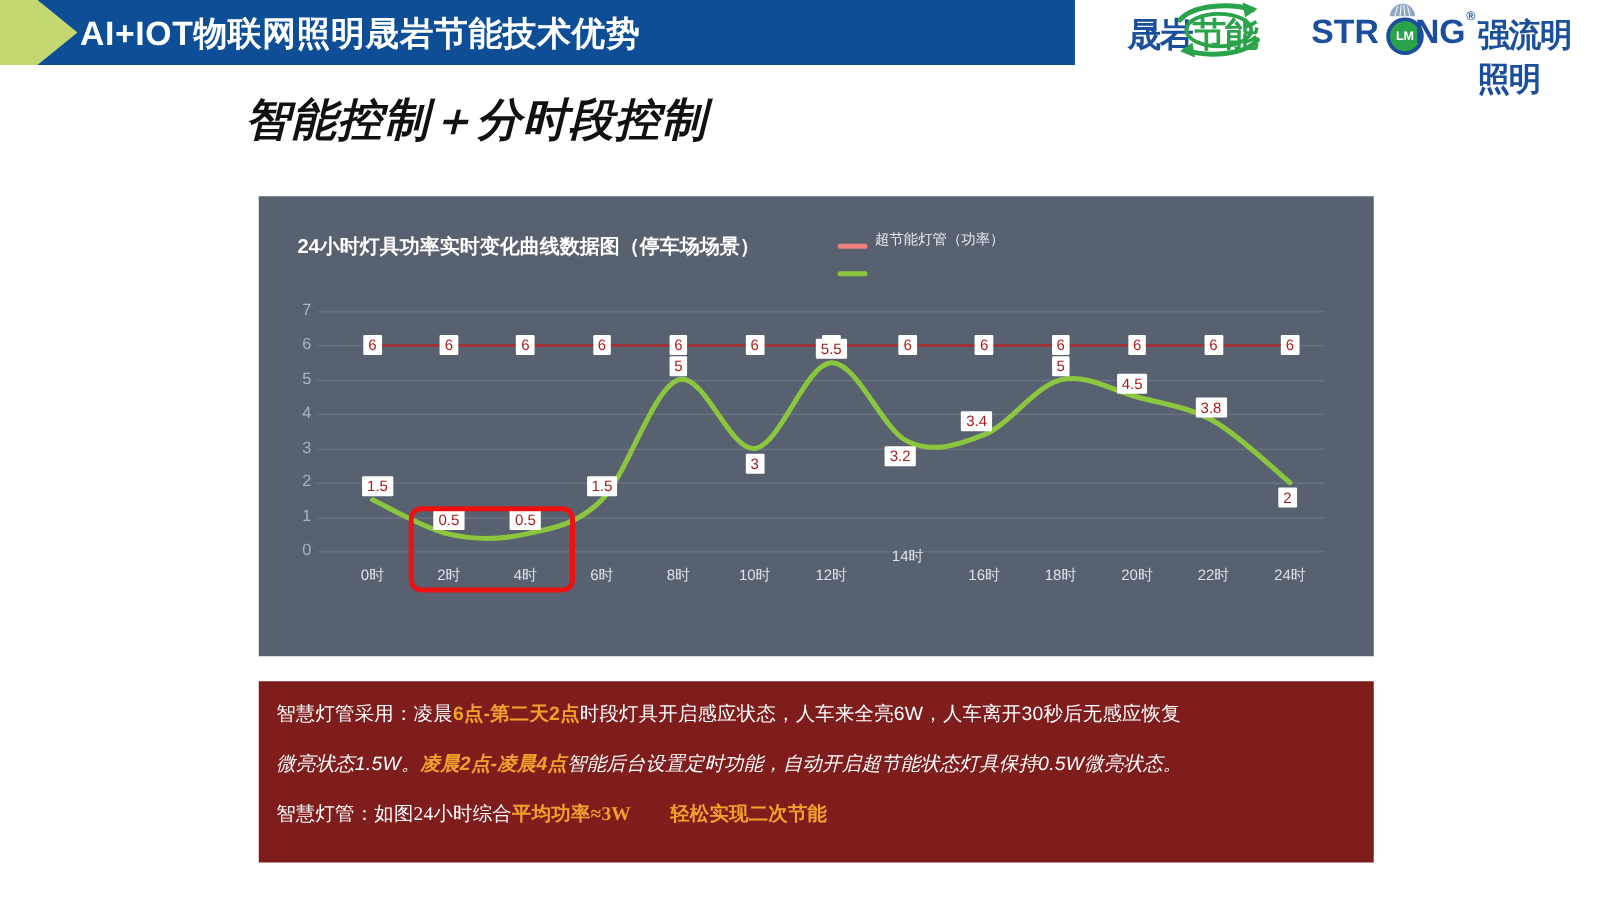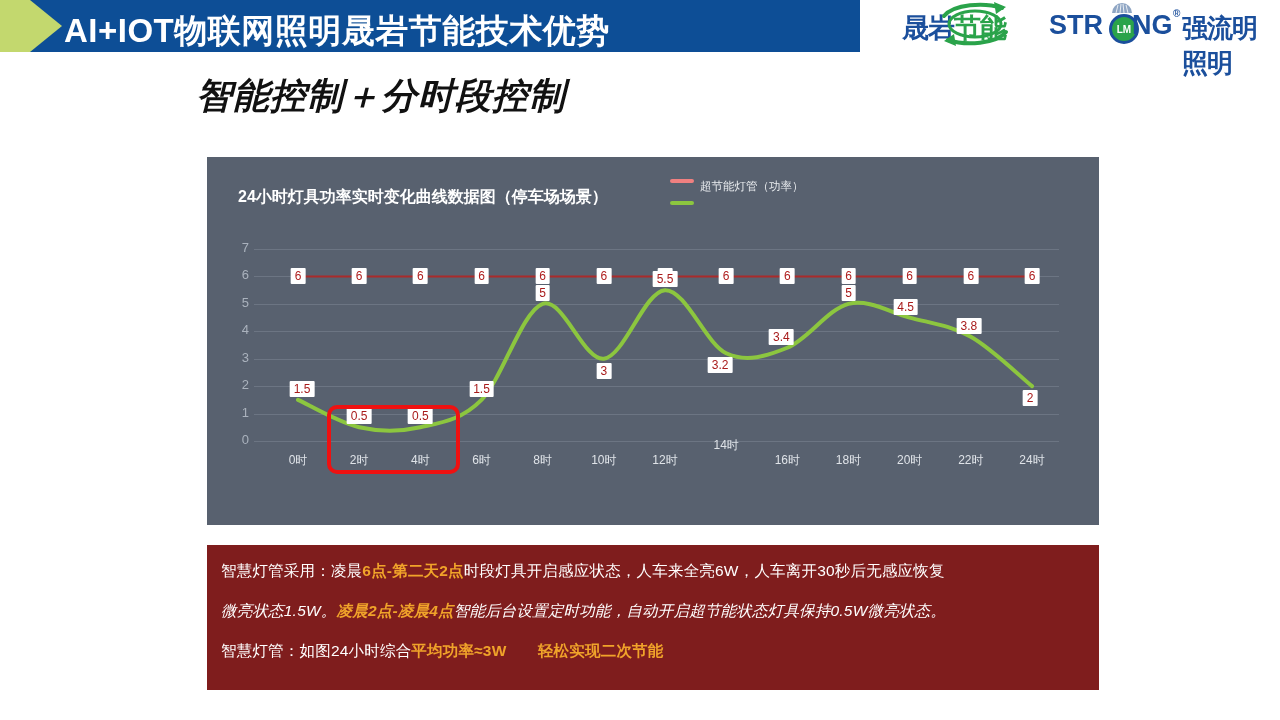--- a/index.html
+++ b/index.html
@@ -16,21 +16,21 @@
     position:absolute;left:0;top:0;width:1280px;height:52px;
     background:#0d4e96;
   }
   .header-chevron{
     position:absolute;left:0;top:0;width:62px;height:52px;
     background:#c3d86e;
     clip-path:polygon(0 0,30px 0,62px 26px,30px 52px,0 52px);
   }
   .header-title{
     position:absolute;left:64px;top:9px;
-    font-size:33px;font-weight:bold;color:#ffffff;
+    font-size:27px;font-weight:bold;color:#ffffff;
     letter-spacing:0.5px;
     white-space:nowrap;
   }
   .header-logo{
     position:absolute;right:0;top:0;width:392px;height:52px;
     background:#ffffff;
     display:flex;align-items:center;justify-content:center;padding-left:28px;
   }
   .logo-inner{position:relative;width:380px;height:48px;}
   .logo-cn{
@@ -79,21 +79,21 @@
     background:#58616f;
   }
   .chart-title{
     position:absolute;left:31px;top:30px;
     font-size:16px;font-weight:bold;color:#ffffff;white-space:nowrap;
   }
   .legend{
     position:absolute;left:463px;top:22px;
   }
   .legend-row{
-    display:flex;align-items:flex-start;height:20px;margin-bottom:2px;
+    display:flex;align-items:flex-end;height:20px;margin-bottom:2px;
   }
   .legend-swatch{
     width:24px;height:4px;border-radius:2px;margin-right:6px;flex:0 0 auto;
   }
   .legend-label{
     font-size:11.5px;color:#e9ecef;white-space:nowrap;
   }
 
   .plot{
     position:absolute;left:0;top:0;width:892px;height:368px;
@@ -127,21 +127,21 @@
     position:absolute;left:207px;top:545px;width:892px;height:145px;
     background:#7f1d1d;
   }
   .text-line{
     position:absolute;left:14px;
     font-size:15.5px;color:#ffffff;white-space:nowrap;letter-spacing:0.2px;
   }
   .hl{color:#f0a32a;font-weight:bold;}
   .ln1{top:16px;}
   .ln2{top:56px;font-style:italic;}
-  .ln3{top:96px;}
+  .ln3{top:96px;font-family:Liberation Serif, serif;}
 </style>
 </head>
 <body>
 
 <div class="header">
   <div class="header-chevron"></div>
   <div class="header-title">AI+IOT物联网照明晟岩节能技术优势</div>
 
   <div class="header-logo">
     <div class="logo-inner">

